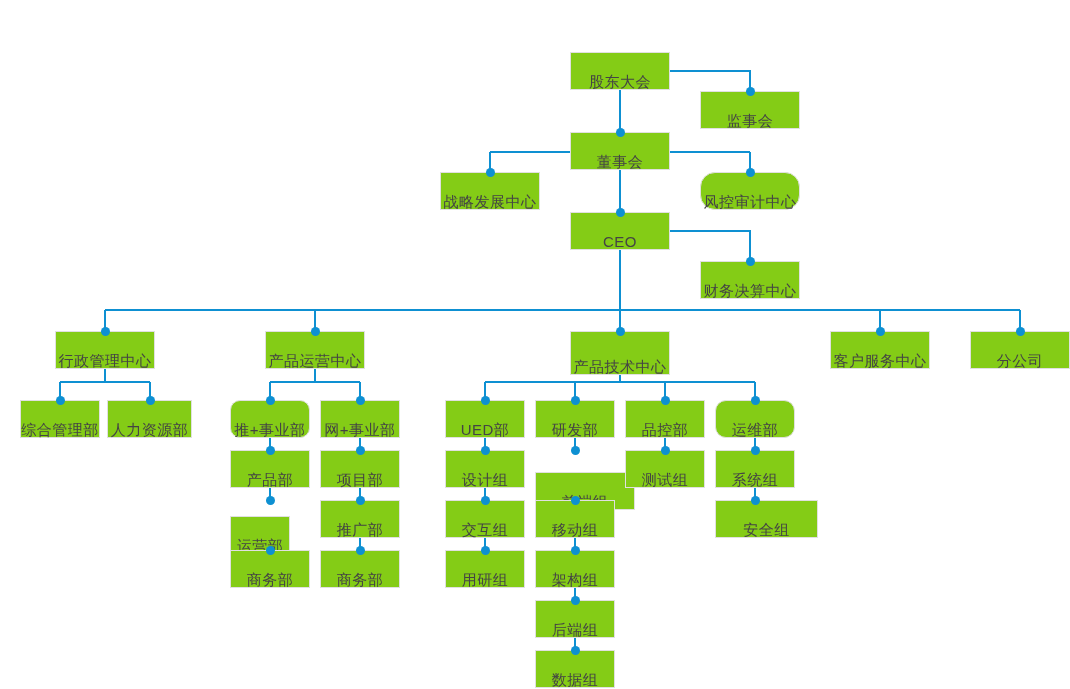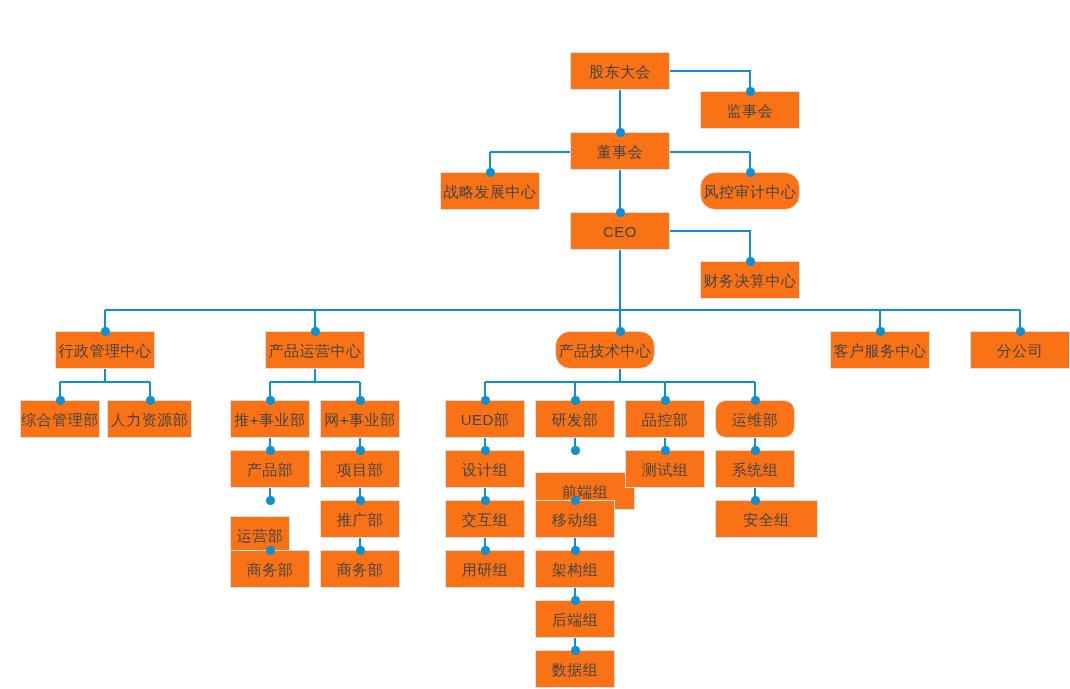--- a/index.html
+++ b/index.html
@@ -25,23 +25,23 @@
     left: 0;
     top: 0;
     width: 1070px;
     height: 689px;
     pointer-events: none;
   }
   .node-box {
     position: absolute;
     box-sizing: border-box;
     border: 1px solid #e0e0e0;
-    background: #f97316;
+    background: #84cc16;
     display: flex;
-    align-items: center;
+    align-items: flex-end;
     justify-content: center;
     color: #444444;
     font-size: 15px;
     line-height: 1;
     letter-spacing: 0.5px;
     white-space: nowrap;
     user-select: none;
   }
   .node-dot {
     position: absolute;
@@ -125,36 +125,36 @@
       </div>
       <div class="node-box" style="left: 700px; top: 261px; width: 100px; height: 38px;">
         <span>财务决算中心</span>
       </div>
       <div class="node-box" style="left: 55px; top: 331px; width: 100px; height: 38px;">
         <span>行政管理中心</span>
       </div>
       <div class="node-box" style="left: 265px; top: 331px; width: 100px; height: 38px;">
         <span>产品运营中心</span>
       </div>
-      <div class="node-box" style="left: 555px; top: 331px; width: 100px; height: 38px; border-radius: 15px;">
+      <div class="node-box" style="left: 570px; top: 331px; width: 100px; height: 44px;">
         <span>产品技术中心</span>
       </div>
       <div class="node-box" style="left: 830px; top: 331px; width: 100px; height: 38px;">
         <span>客户服务中心</span>
       </div>
       <div class="node-box" style="left: 970px; top: 331px; width: 100px; height: 38px;">
         <span>分公司</span>
       </div>
       <div class="node-box" style="left: 20px; top: 400px; width: 80px; height: 38px;">
         <span>综合管理部</span>
       </div>
       <div class="node-box" style="left: 107px; top: 400px; width: 85px; height: 38px;">
         <span>人力资源部</span>
       </div>
-      <div class="node-box" style="left: 230px; top: 400px; width: 80px; height: 38px;">
+      <div class="node-box" style="left: 230px; top: 400px; width: 80px; height: 38px; border-radius: 10px;">
         <span>推+事业部</span>
       </div>
       <div class="node-box" style="left: 230px; top: 450px; width: 80px; height: 38px;">
         <span>产品部</span>
       </div>
       <div class="node-box" style="left: 230px; top: 516px; width: 60px; height: 38px;">
         <span>运营部</span>
       </div>
       <div class="node-box" style="left: 230px; top: 550px; width: 80px; height: 38px;">
         <span>商务部</span>

